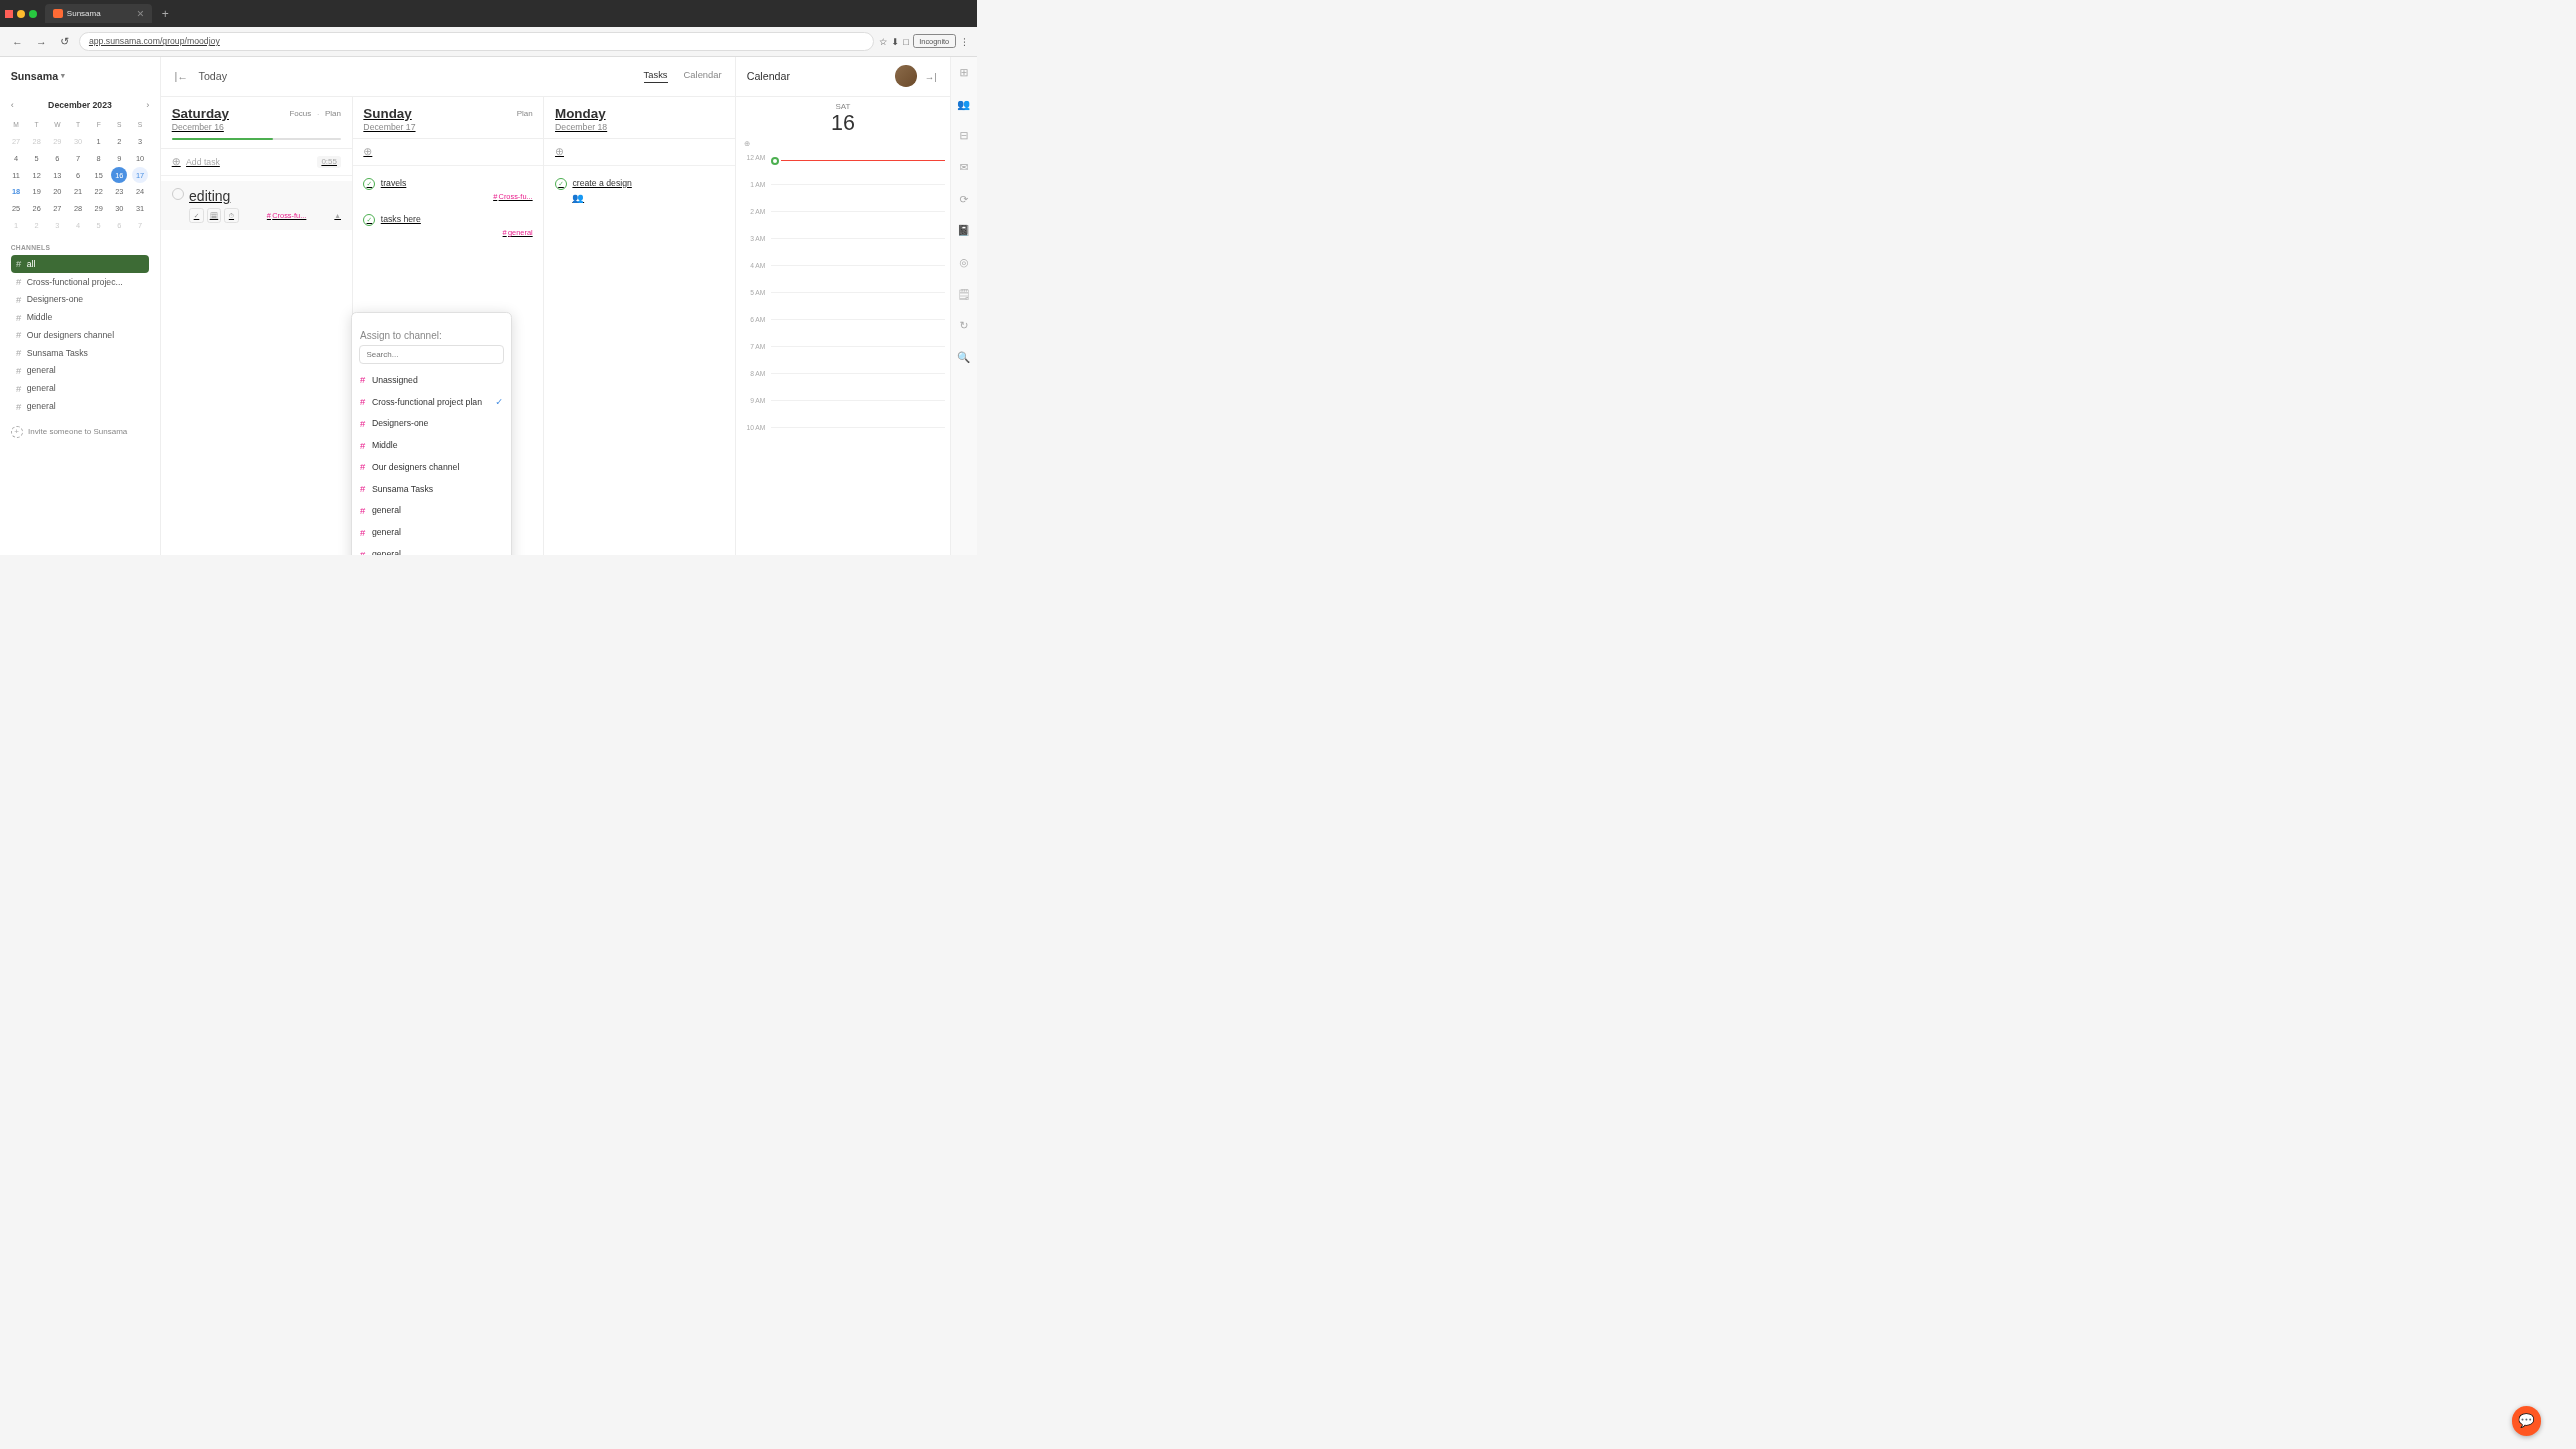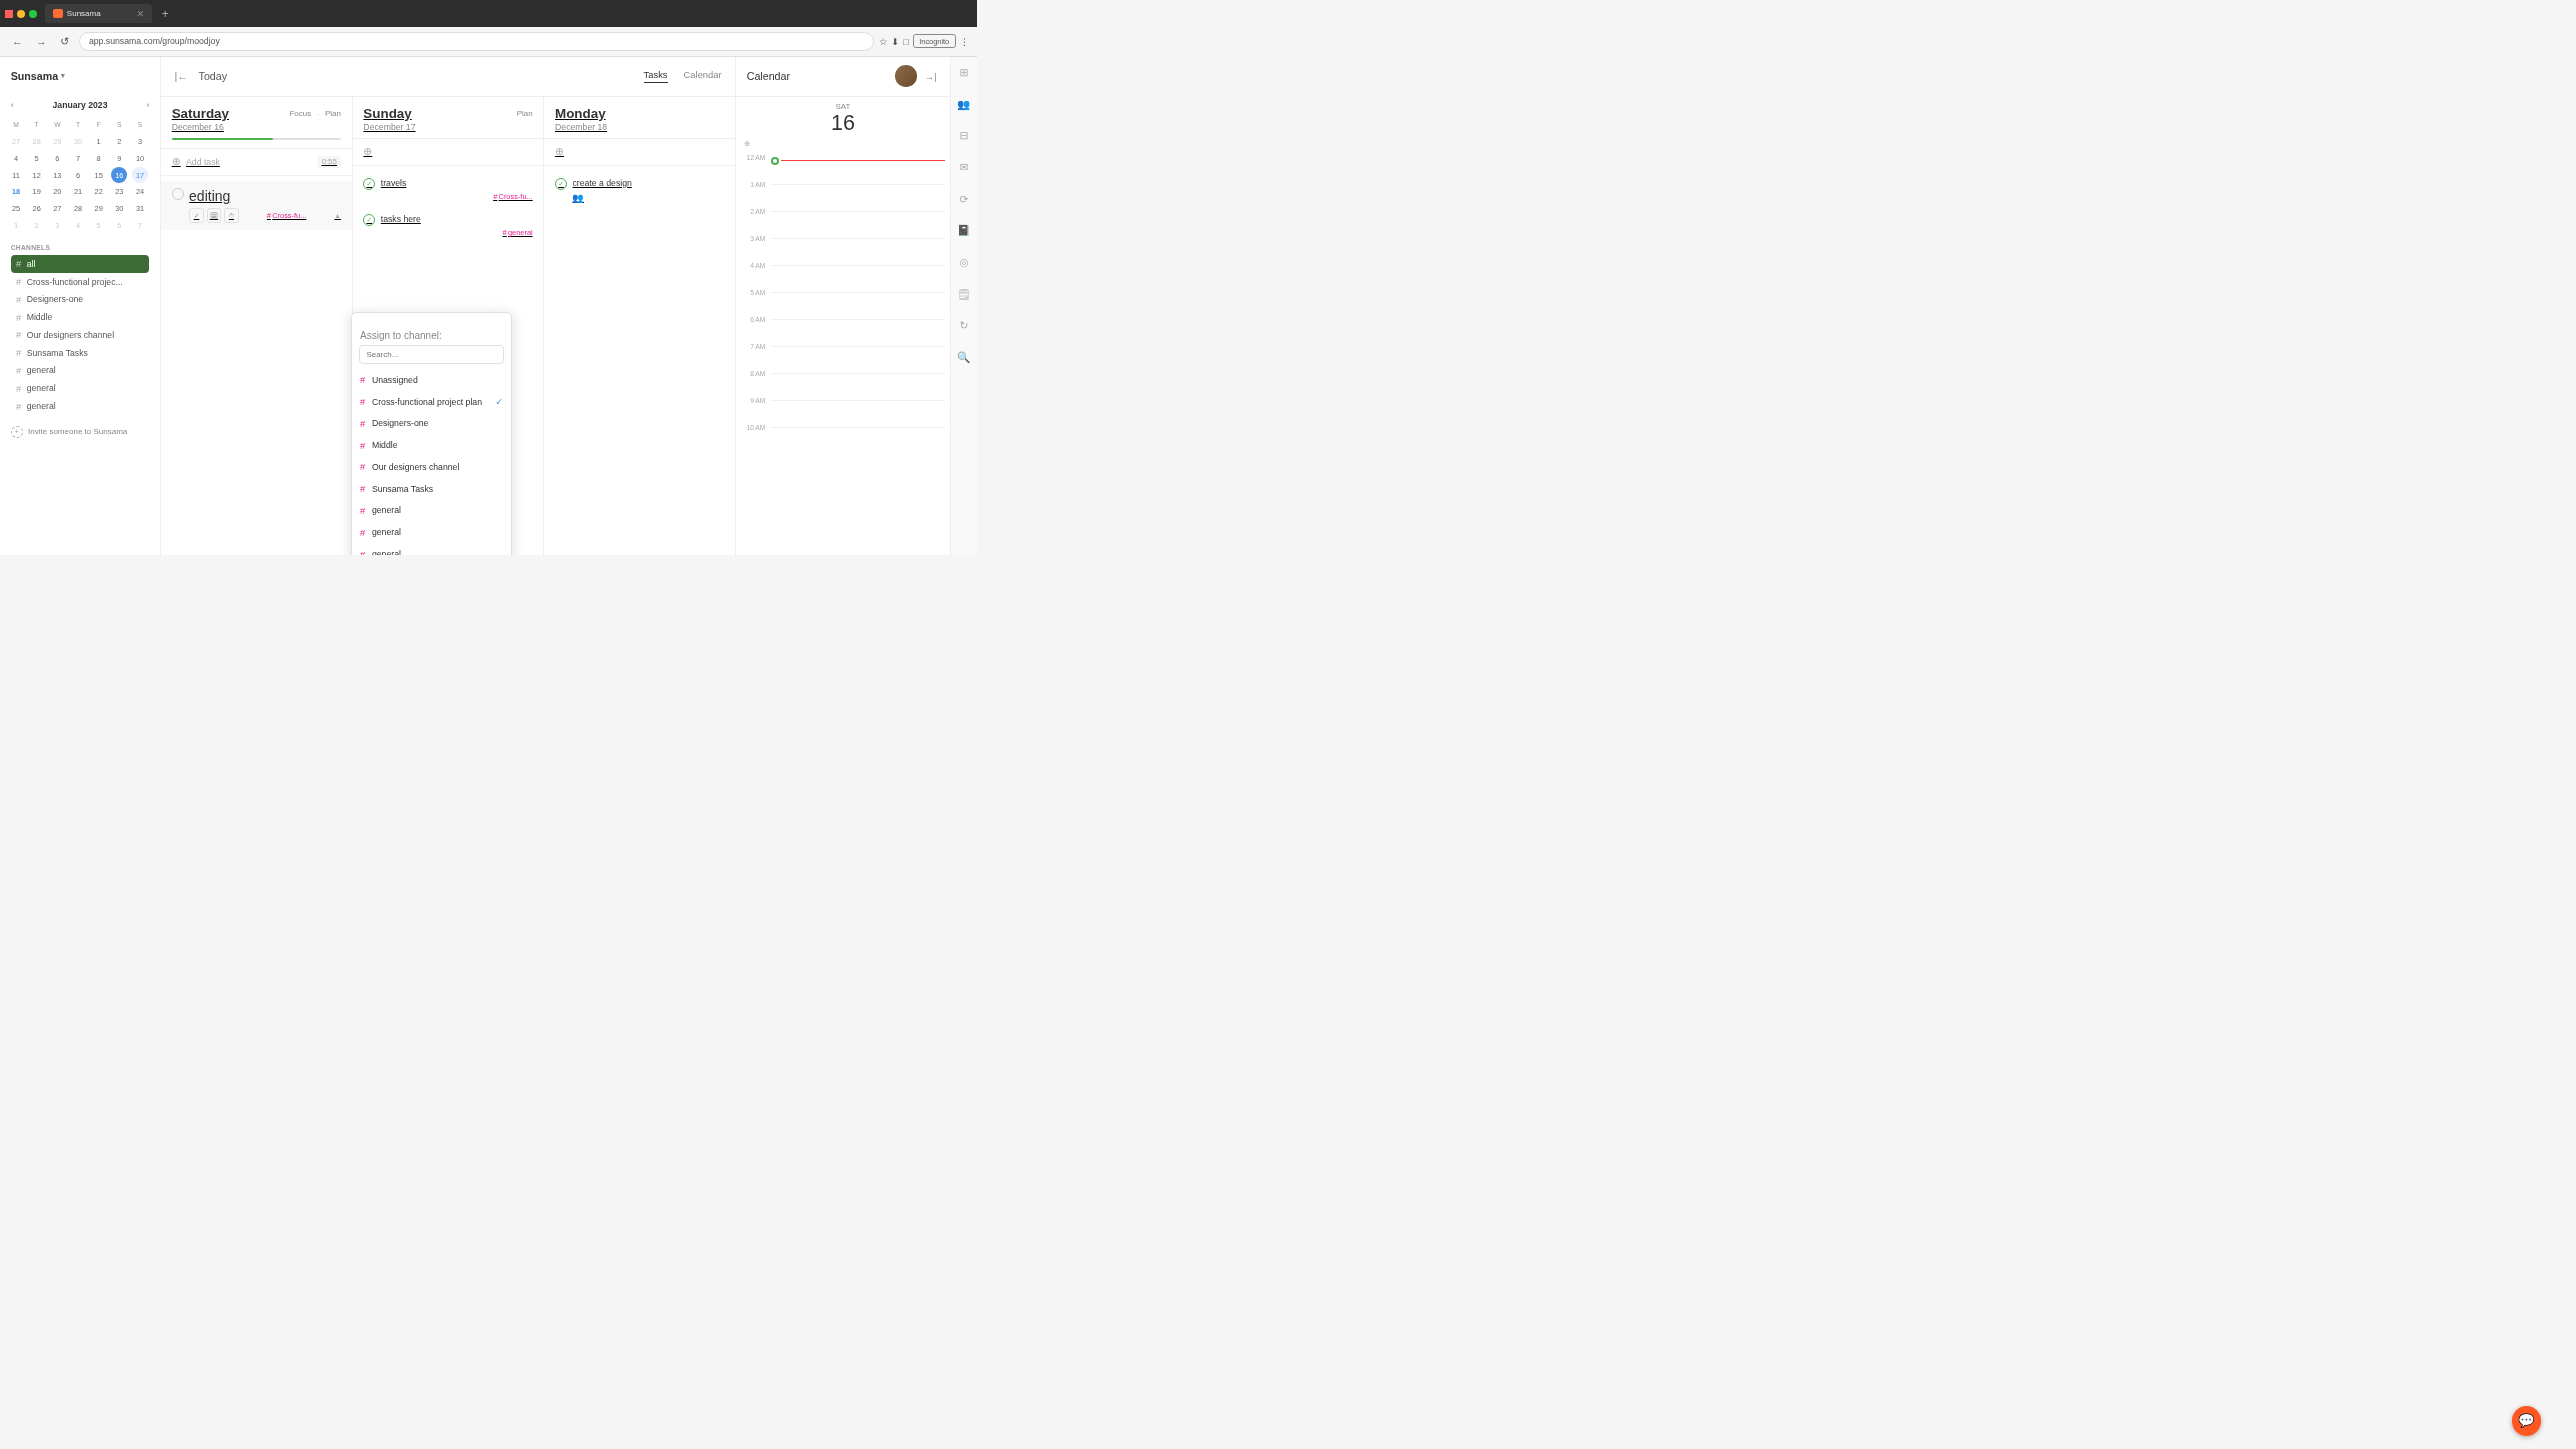--- a/index.html
+++ b/index.html
@@ -6,21 +6,21 @@
     body { font-family: -apple-system, BlinkMacSystemFont, 'Segoe UI', sans-serif; background: #f5f5f5; width: 977px; height: 555px; overflow: hidden; font-size: 8.7px; }
 
     
     .browser-chrome { background: #2d2d2d; height: 27px; display: flex; align-items: center; padding: 0 5.4px; gap: 5.4px; }
     .browser-tab { background: #3c3c3c; border-radius: 4px 4px 0 0; padding: 4px 8px; display: flex; align-items: center; gap: 4px; color: #e0e0e0; font-size: 8px; min-width: 107px; }
     .tab-favicon { width: 9.4px; height: 9.4px; background: #ff6b35; border-radius: 50%; flex-shrink: 0; }
     .tab-close { margin-left: auto; cursor: pointer; color: #888; font-size: 9.4px; }
     .tab-new { color: #aaa; font-size: 12px; cursor: pointer; padding: 0 4px; }
     .nav-bar { background: #f5f5f5; height: 29.5px; display: flex; align-items: center; padding: 0 8px; gap: 5.4px; border-bottom: 0.7px solid #ddd; }
     .nav-btn { background: none; border: none; cursor: pointer; color: #555; font-size: 10.7px; padding: 2.7px 4px; border-radius: 2.7px; }
-    .address-bar { flex: 1; background: #fff; border: 0.7px solid #ddd; border-radius: 13.4px; padding: 3.4px 9.4px; font-size: 8.7px; color: #333; display: flex; align-items: center; gap: 4px; }
+    .address-bar { flex: 1; background: #fff; border: 0.7px solid #ddd; border-radius: 13.4px; padding: 3.4px 9.4px; font-size: 8.7px; color: #333; display: flex; align-items: center; gap: 4px; text-decoration: underline; }
     .address-bar span { color: #555; }
     .nav-actions { display: flex; gap: 4px; align-items: center; color: #555; font-size: 9.4px; }
     .incognito-badge { background: none; border: 0.7px solid #888; border-radius: 2.7px; padding: 1.3px 5.4px; font-size: 7.4px; color: #555; }
 
     
     .app { display: flex; height: calc(555px - 56px); background: #fff; }
 
     
     .sidebar { width: 161px; flex-shrink: 0; background: #fff; border-right: 0.7px solid #eee; display: flex; flex-direction: column; padding: 8px 0; overflow-y: auto; }
     .sidebar-logo { padding: 5.4px 10.7px 10.7px; font-size: 10.7px; font-weight: 600; color: #333; display: flex; align-items: center; gap: 2.7px; }
@@ -157,21 +157,21 @@
 
   <div class="sidebar">
     <div class="sidebar-logo">
       <span>Sunsama</span>
       <span class="sidebar-logo-arrow">▾</span>
     </div>
 
     <div class="mini-calendar">
       <div class="mini-cal-header">
         <button class="mini-cal-nav">‹</button>
-        <span class="mini-cal-title">January 2023</span>
+        <span class="mini-cal-title">December 2023</span>
         <button class="mini-cal-nav">›</button>
       </div>
       <div class="mini-cal-grid">
         <div class="cal-cell header">M</div>
         <div class="cal-cell header">T</div>
         <div class="cal-cell header">W</div>
         <div class="cal-cell header">T</div>
         <div class="cal-cell header">F</div>
         <div class="cal-cell header">S</div>
         <div class="cal-cell header">S</div>

